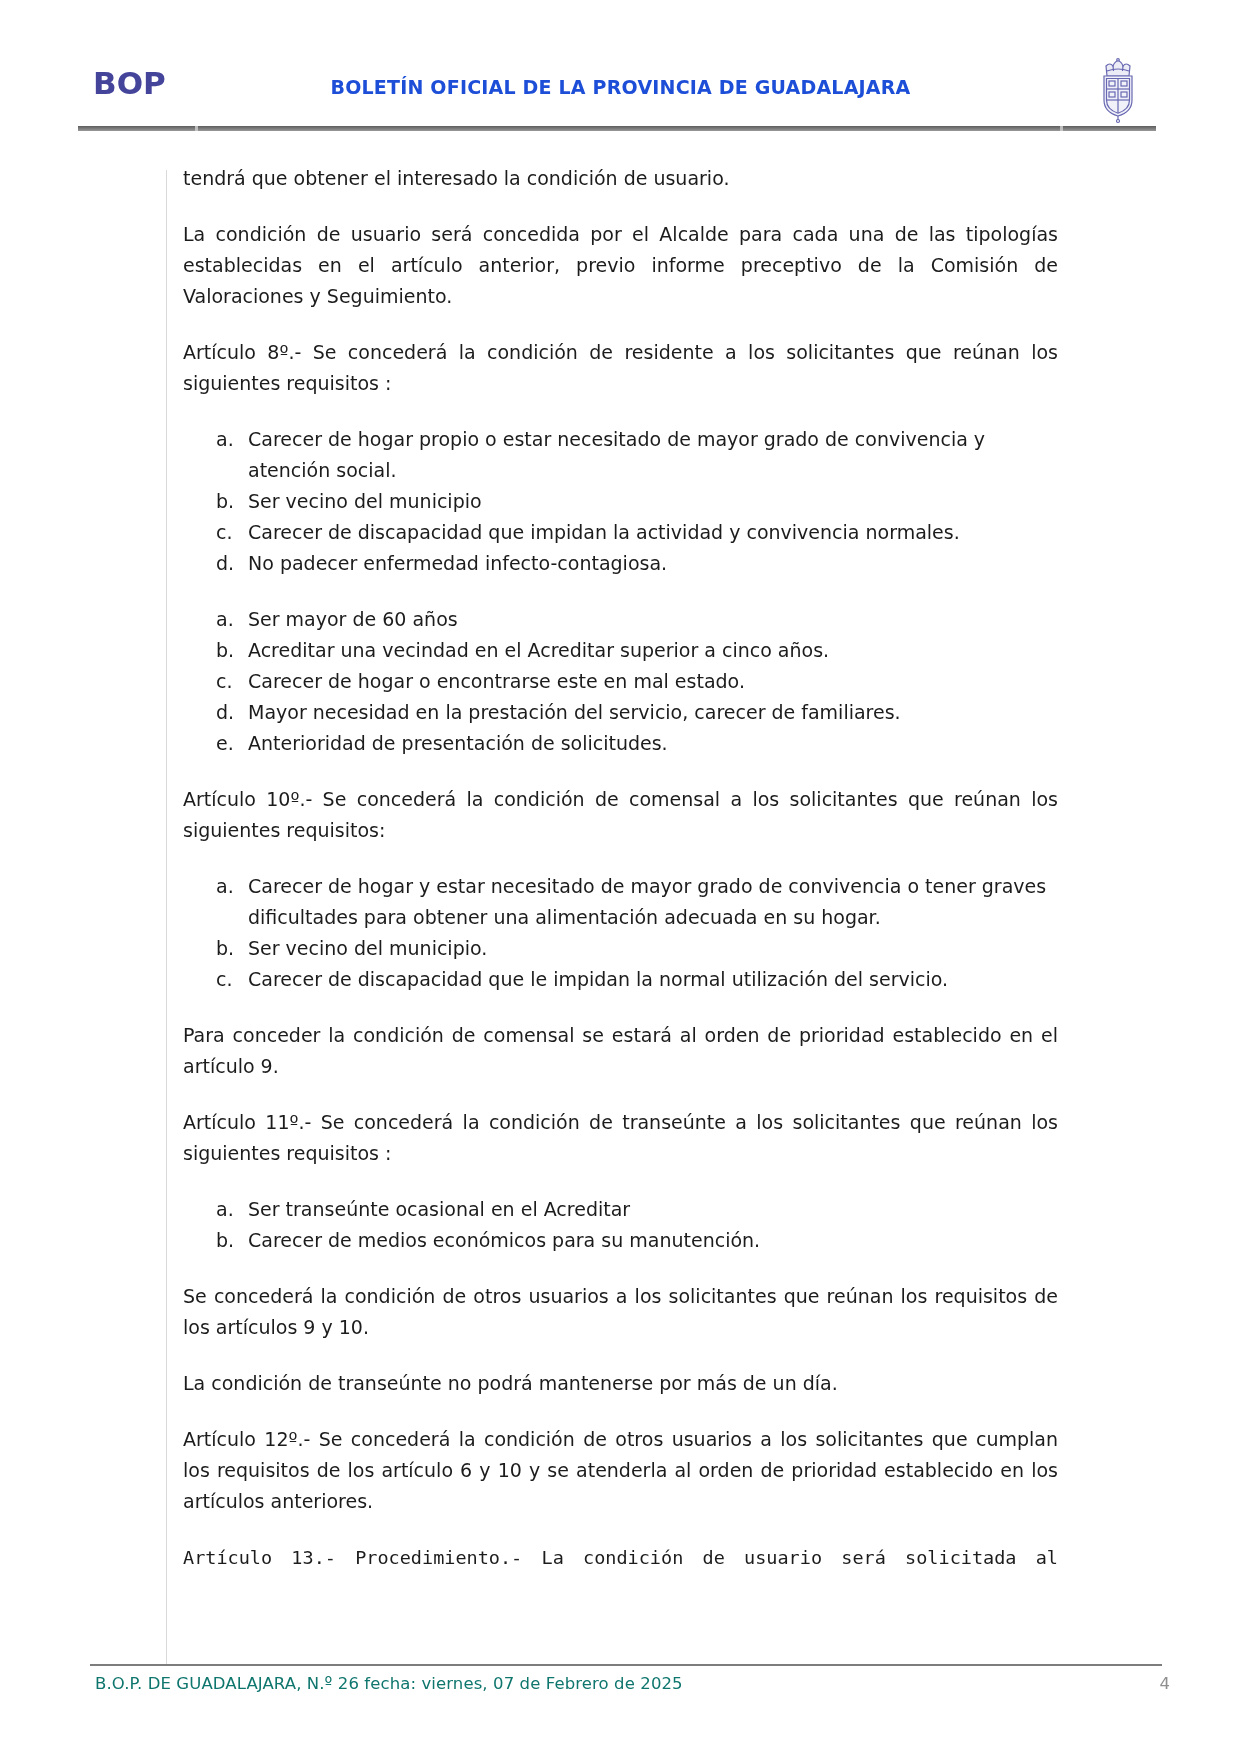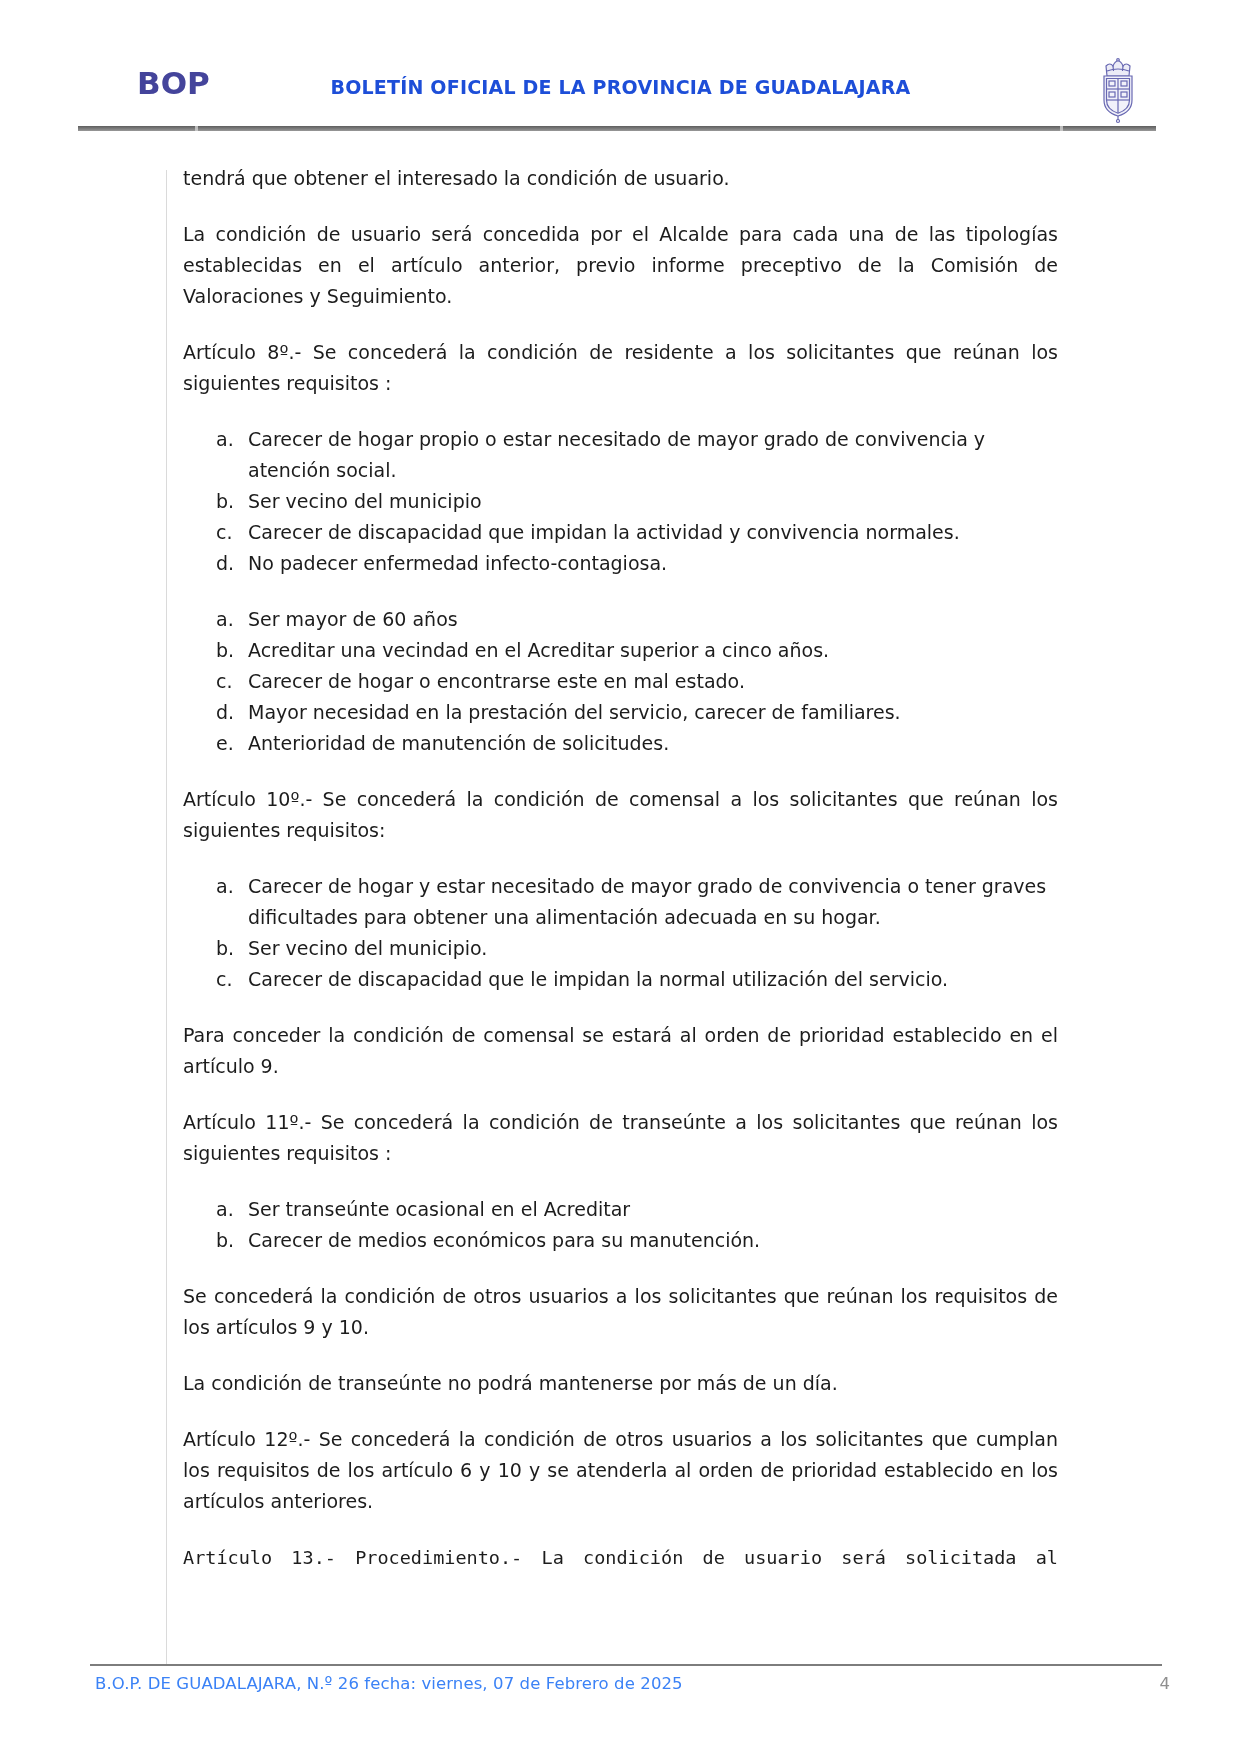--- a/index.html
+++ b/index.html
@@ -7,21 +7,21 @@
     position:relative;
     width:1241px;height:1754px;
     background:#ffffff;
     font-family:"DejaVu Sans","Liberation Sans",sans-serif;
     overflow:hidden;
   }
   
   .bop-logo{
     position:absolute;left:93px;top:68px;
     font-size:31px;font-weight:bold;color:#44449b;
-    letter-spacing:0px;line-height:1;margin-left:44px;
+    letter-spacing:0px;line-height:1;
   }
   .header-title{
     position:absolute;left:0;right:0;top:76px;
     text-align:center;
     font-size:19px;font-weight:bold;color:#1d4ed8;
     letter-spacing:0.2px;
   }
   .crest{position:absolute;left:1094px;top:58px;}
   .header-rule{
     position:absolute;left:78px;top:126px;width:1078px;height:5px;
@@ -59,21 +59,21 @@
     content:counter(abc,lower-alpha) ".";
     position:absolute;left:33px;
   }
   
   .footer-rule{
     position:absolute;left:90px;top:1664px;width:1072px;height:2px;
     background:#7d7d7d;
   }
   .footer-text{
     position:absolute;left:95px;top:1674px;
-    font-size:16.5px;color:#3b82f6;letter-spacing:0.1px;
+    font-size:16.5px;color:#0f766e;letter-spacing:0.1px;
   }
   .page-number{
     position:absolute;left:1150px;top:1674px;width:20px;text-align:right;
     font-size:16.5px;color:#8f8f8f;
   }
 </style>
 </head>
 <body>
 
 <div class="page">
@@ -117,21 +117,21 @@
         <li>Carecer de hogar propio o estar necesitado de mayor grado de convivencia y atención social.</li>
         <li>Ser vecino del municipio</li>
         <li>Carecer de discapacidad que impidan la actividad y convivencia normales.</li>
         <li>No padecer enfermedad infecto-contagiosa.</li>
       </ol>
       <ol class="alpha-list">
         <li>Ser mayor de 60 años</li>
         <li>Acreditar una vecindad en el Acreditar superior a cinco años.</li>
         <li>Carecer de hogar o encontrarse este en mal estado.</li>
         <li>Mayor necesidad en la prestación del servicio, carecer de familiares.</li>
-        <li>Anterioridad de manutención de solicitudes.</li>
+        <li>Anterioridad de presentación de solicitudes.</li>
       </ol>
       <p class="justify">Artículo 10º.- Se concederá la condición de comensal a los solicitantes que reúnan los siguientes requisitos:</p>
       <ol class="alpha-list">
         <li>Carecer de hogar y estar necesitado de mayor grado de convivencia o tener graves dificultades para obtener una alimentación adecuada en su hogar.</li>
         <li>Ser vecino del municipio.</li>
         <li>Carecer de discapacidad que le impidan la normal utilización del servicio.</li>
       </ol>
       <p class="justify">Para conceder la condición de comensal se estará al orden de prioridad establecido en el artículo 9.</p>
       <p class="justify">Artículo 11º.- Se concederá la condición de transeúnte a los solicitantes que reúnan los siguientes requisitos :</p>
       <ol class="alpha-list">

